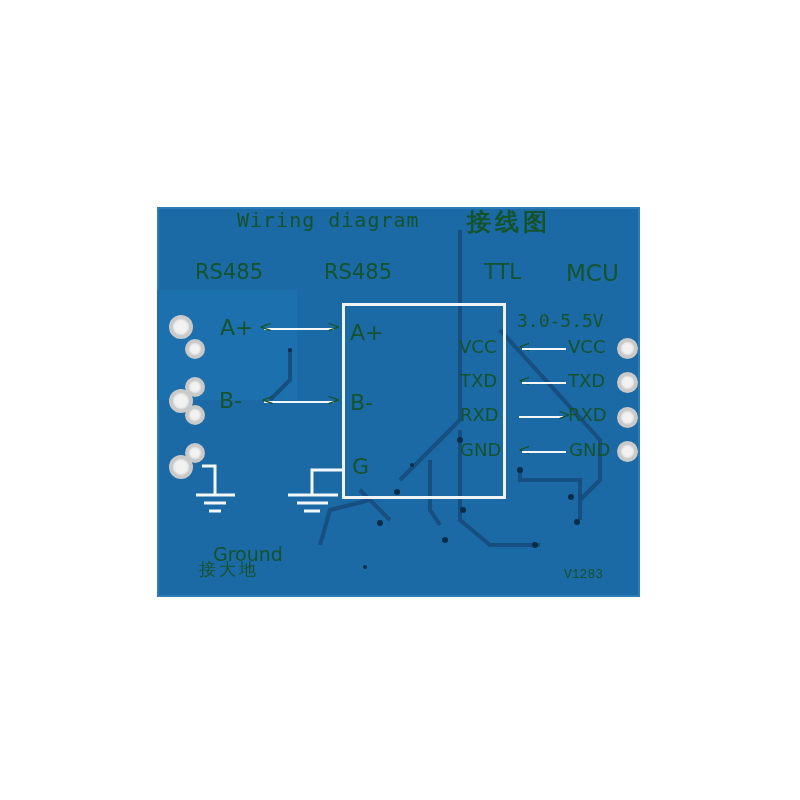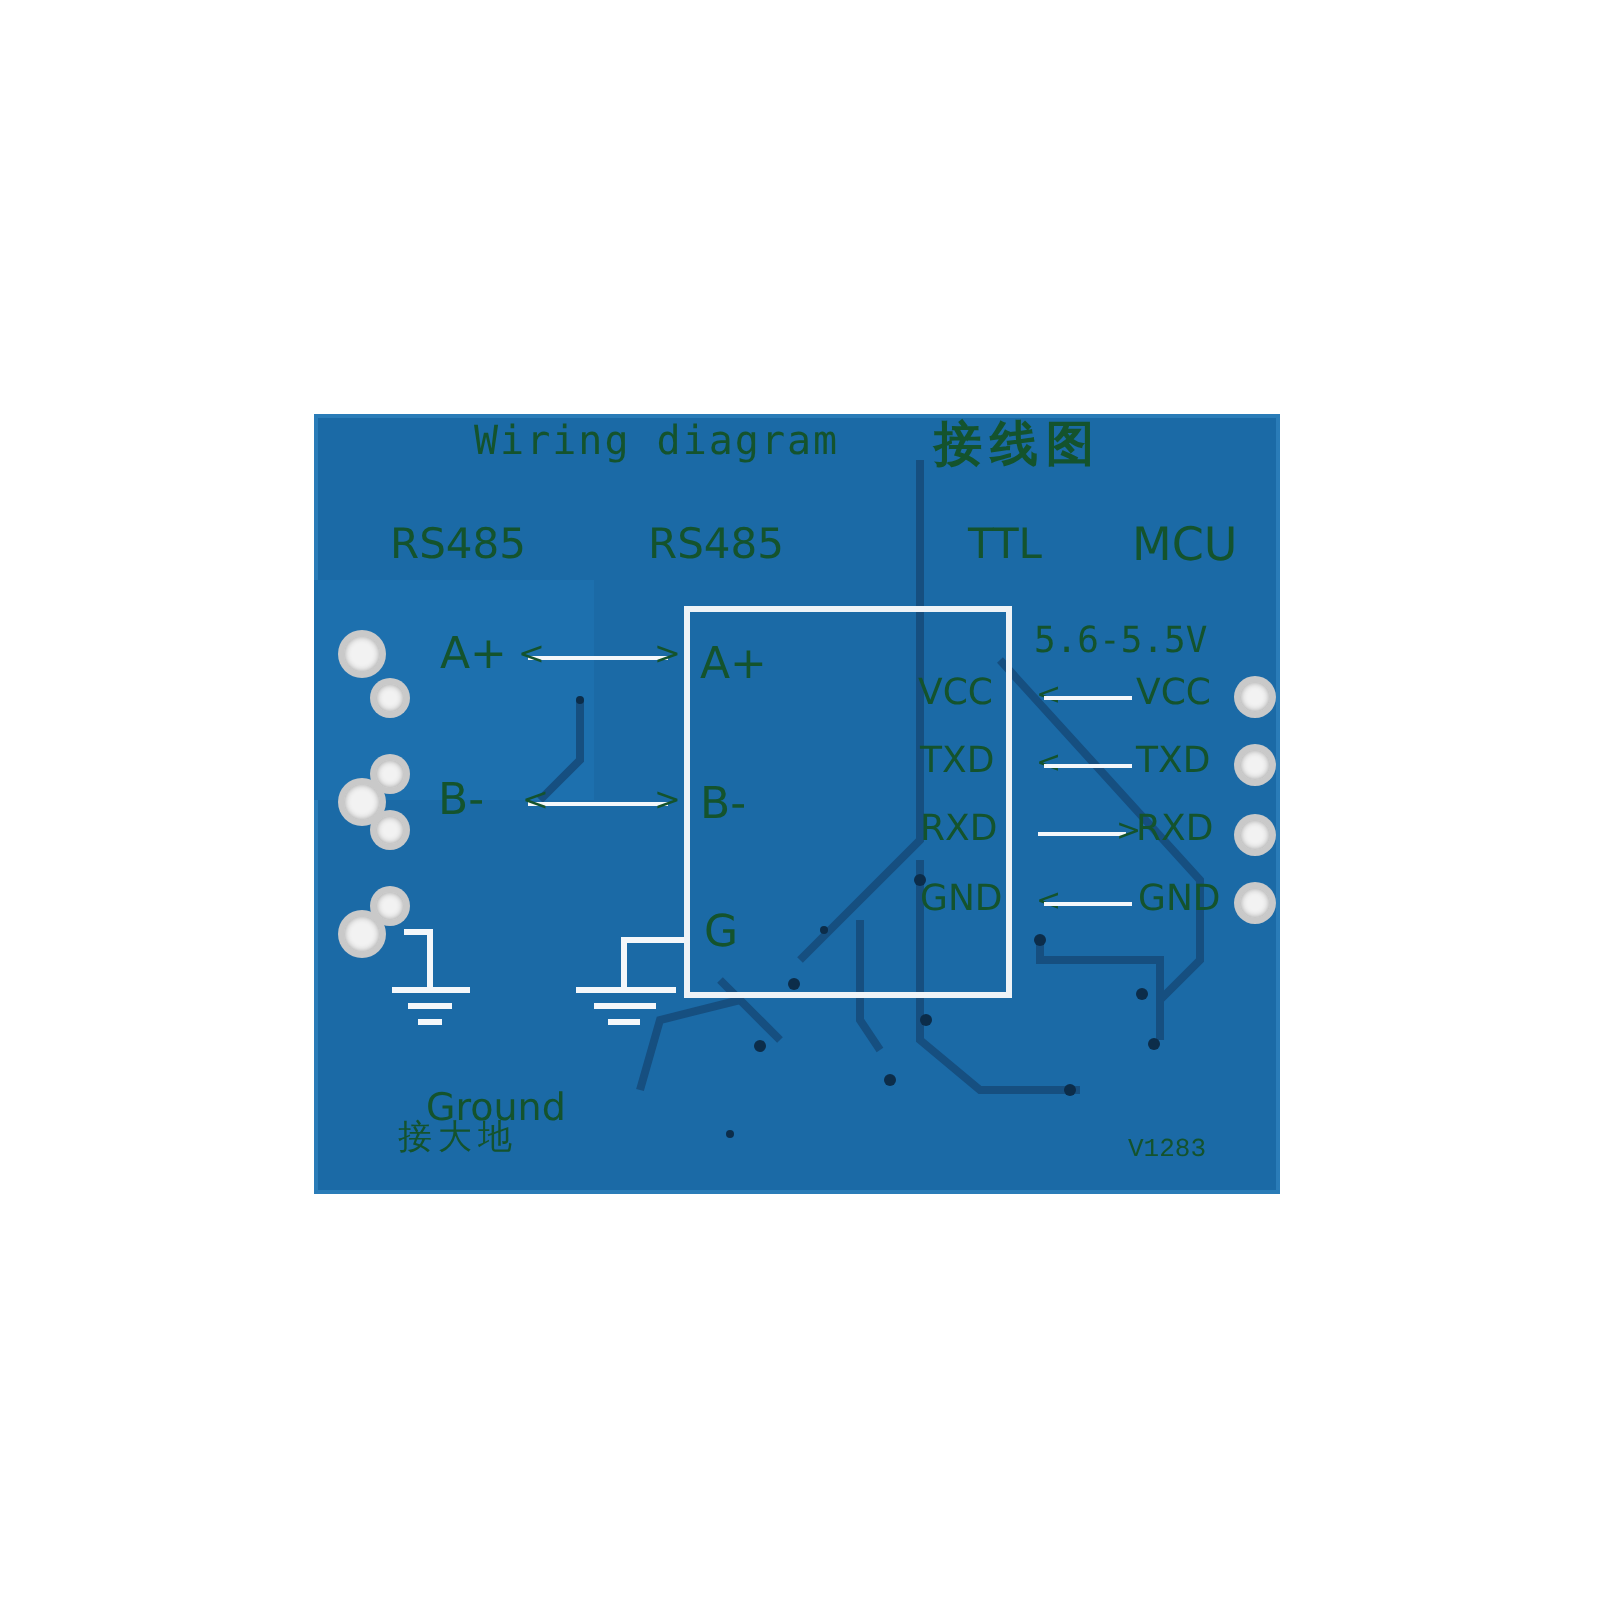--- a/index.html
+++ b/index.html
@@ -61,21 +61,21 @@
 <div class="silk" style="left:237px;top:210px;font-size:20px;font-family:'DejaVu Sans Mono',monospace;letter-spacing:1px;">Wiring diagram</div>
 <div class="silk" style="left:467px;top:210px;font-size:24px;font-weight:bold;letter-spacing:4px;">接线图</div>
 
 <div class="silk" style="left:195px;top:262px;font-size:21px;">RS485</div>
 <div class="silk" style="left:324px;top:262px;font-size:21px;">RS485</div>
 <div class="silk" style="left:484px;top:262px;font-size:21px;">TTL</div>
 <div class="silk" style="left:566px;top:262px;font-size:23px;">MCU</div>
 
 <div class="box"></div>
 
-<div class="silk" style="left:517px;top:312px;font-size:18px;font-family:'DejaVu Sans Mono',monospace;">5.6-5.5V</div>
+<div class="silk" style="left:517px;top:312px;font-size:18px;font-family:'DejaVu Sans Mono',monospace;">3.0-5.5V</div>
 
 <div class="pad" style="left:172px;top:318px;"></div>
 <div class="pad" style="left:188px;top:342px;width:14px;height:14px;"></div>
 <div class="pad" style="left:172px;top:392px;"></div>
 <div class="pad" style="left:188px;top:380px;width:14px;height:14px;"></div>
 <div class="pad" style="left:188px;top:408px;width:14px;height:14px;"></div>
 <div class="pad" style="left:172px;top:458px;"></div>
 <div class="pad" style="left:188px;top:446px;width:14px;height:14px;"></div>
 
 <div class="silk" style="left:220px;top:317px;font-size:22px;">A+</div>

